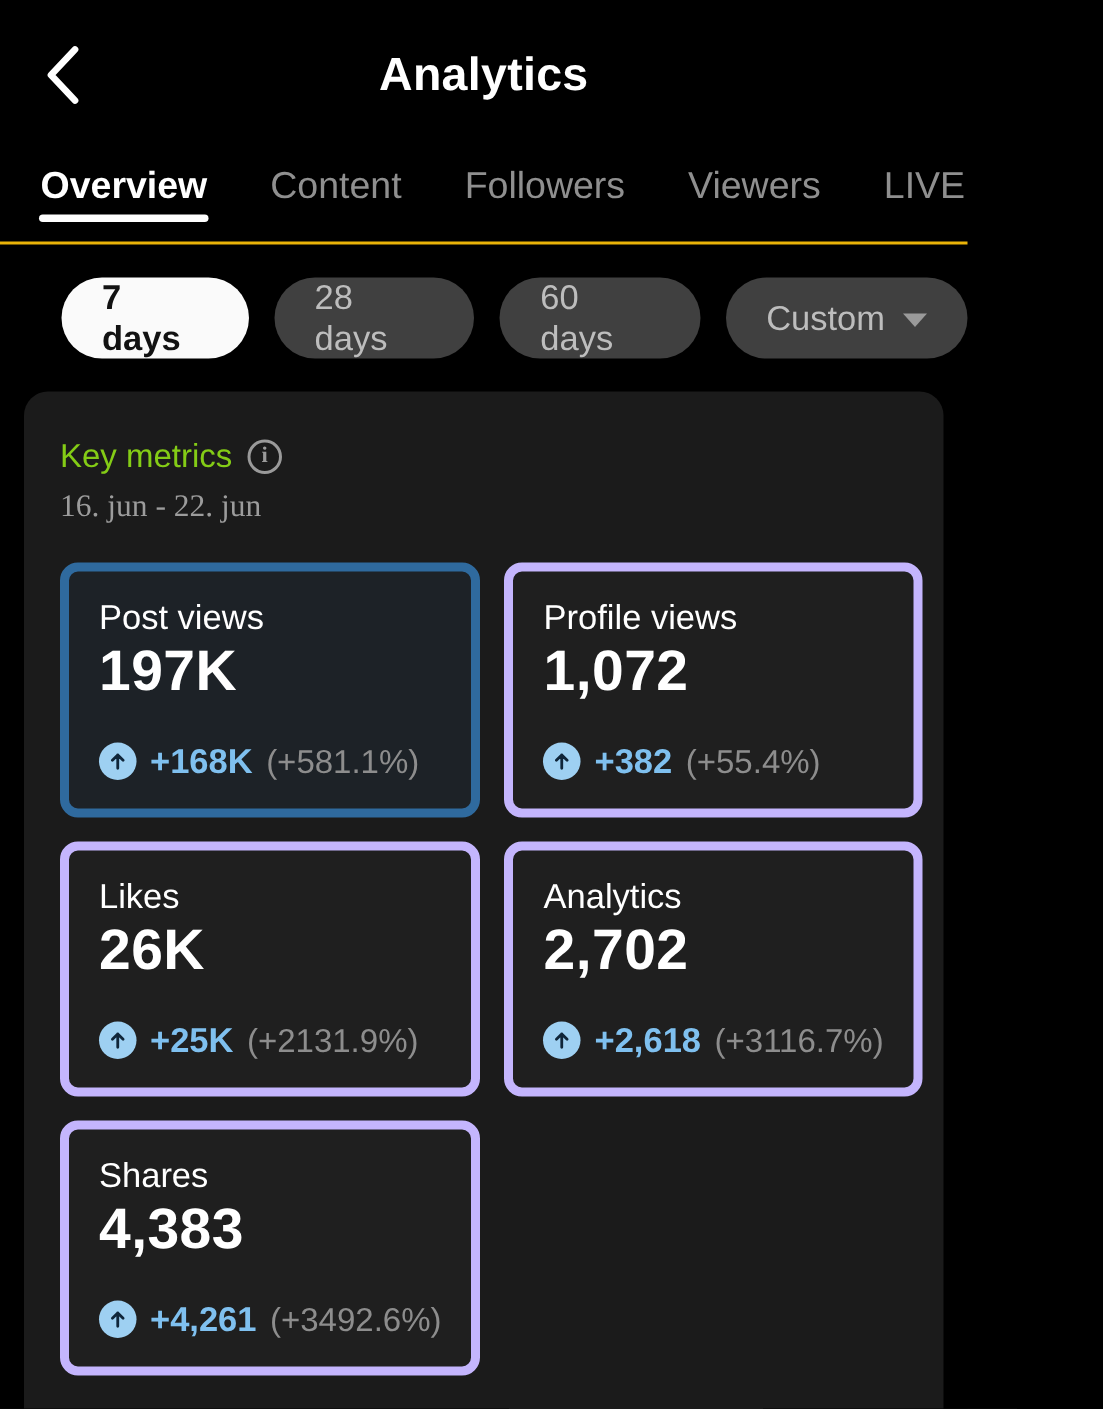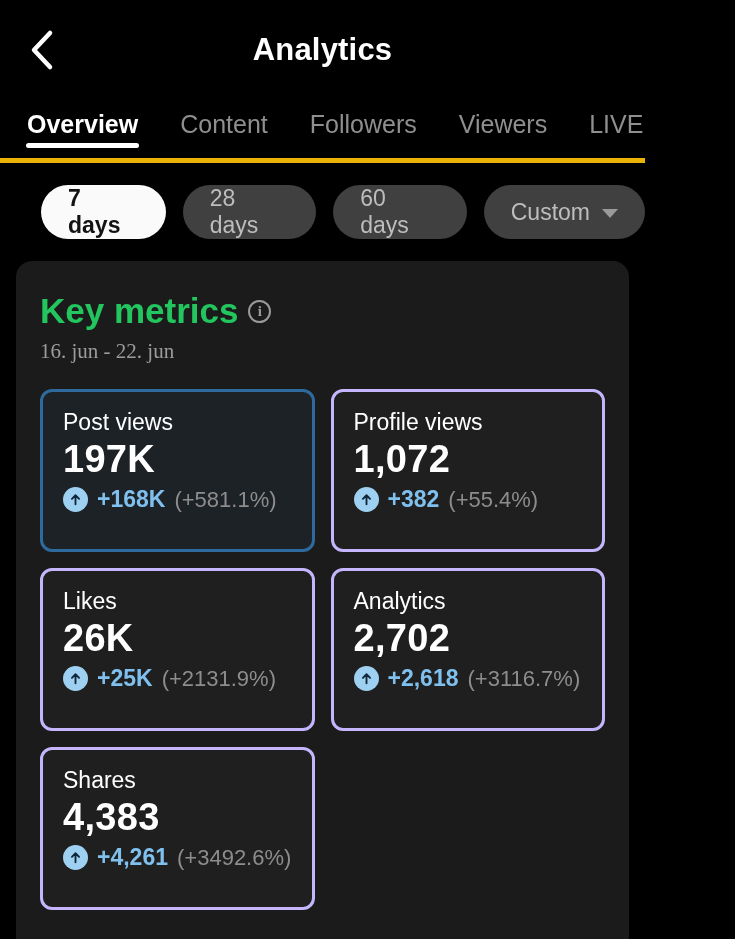--- a/index.html
+++ b/index.html
@@ -47,21 +47,21 @@
     font-size: 31px;
     font-weight: bold;
     color: #ffffff;
     letter-spacing: 0.2px;
   }
 
   
   .tabs-wrap {
     position: relative;
     height: 63px;
-    border-bottom: 5px solid #eab308;
+    border-bottom: 2px solid #eab308;
   }
 
   .tabs {
     display: flex;
     align-items: flex-start;
     padding-left: 27px;
     gap: 42px;
     height: 100%;
     white-space: nowrap;
   }
@@ -136,23 +136,23 @@
     height: 681px;
   }
 
   .panel-head {
     display: flex;
     align-items: center;
     gap: 10px;
   }
 
   .panel-title {
-    font-size: 35px;
-    font-weight: bold;
-    color: #22c55e;
+    font-size: 22px;
+    font-weight: normal;
+    color: #84cc16;
   }
 
   .info-icon {
     width: 23px;
     height: 23px;
     border: 2px solid #9a9a9a;
     border-radius: 50%;
     display: flex;
     align-items: center;
     justify-content: center;
@@ -175,21 +175,21 @@
   
   .metric-grid {
     display: grid;
     grid-template-columns: 1fr 1fr;
     gap: 16px;
     margin-top: 25px;
   }
 
   .metric-card {
     background: #1f1f1f;
-    border: 3px solid #c4b5fd;
+    border: 6px solid #c4b5fd;
     border-radius: 12px;
     padding: 17px 20px 18px 20px;
     min-height: 163px;
     cursor: pointer;
   }
 
   .metric-card.selected {
     border-color: #2f6a9e;
     background: #1d2227;
   }
@@ -205,21 +205,21 @@
     font-weight: bold;
     color: #ffffff;
     margin-top: 2px;
     letter-spacing: 0.3px;
   }
 
   .metric-delta {
     display: flex;
     align-items: center;
     gap: 9px;
-    margin-top: 5px;
+    margin-top: 24px;
     white-space: nowrap;
   }
 
   .arrow-icon {
     width: 25px;
     height: 25px;
     border-radius: 50%;
     background: #9ed0f2;
     display: flex;
     align-items: center;

